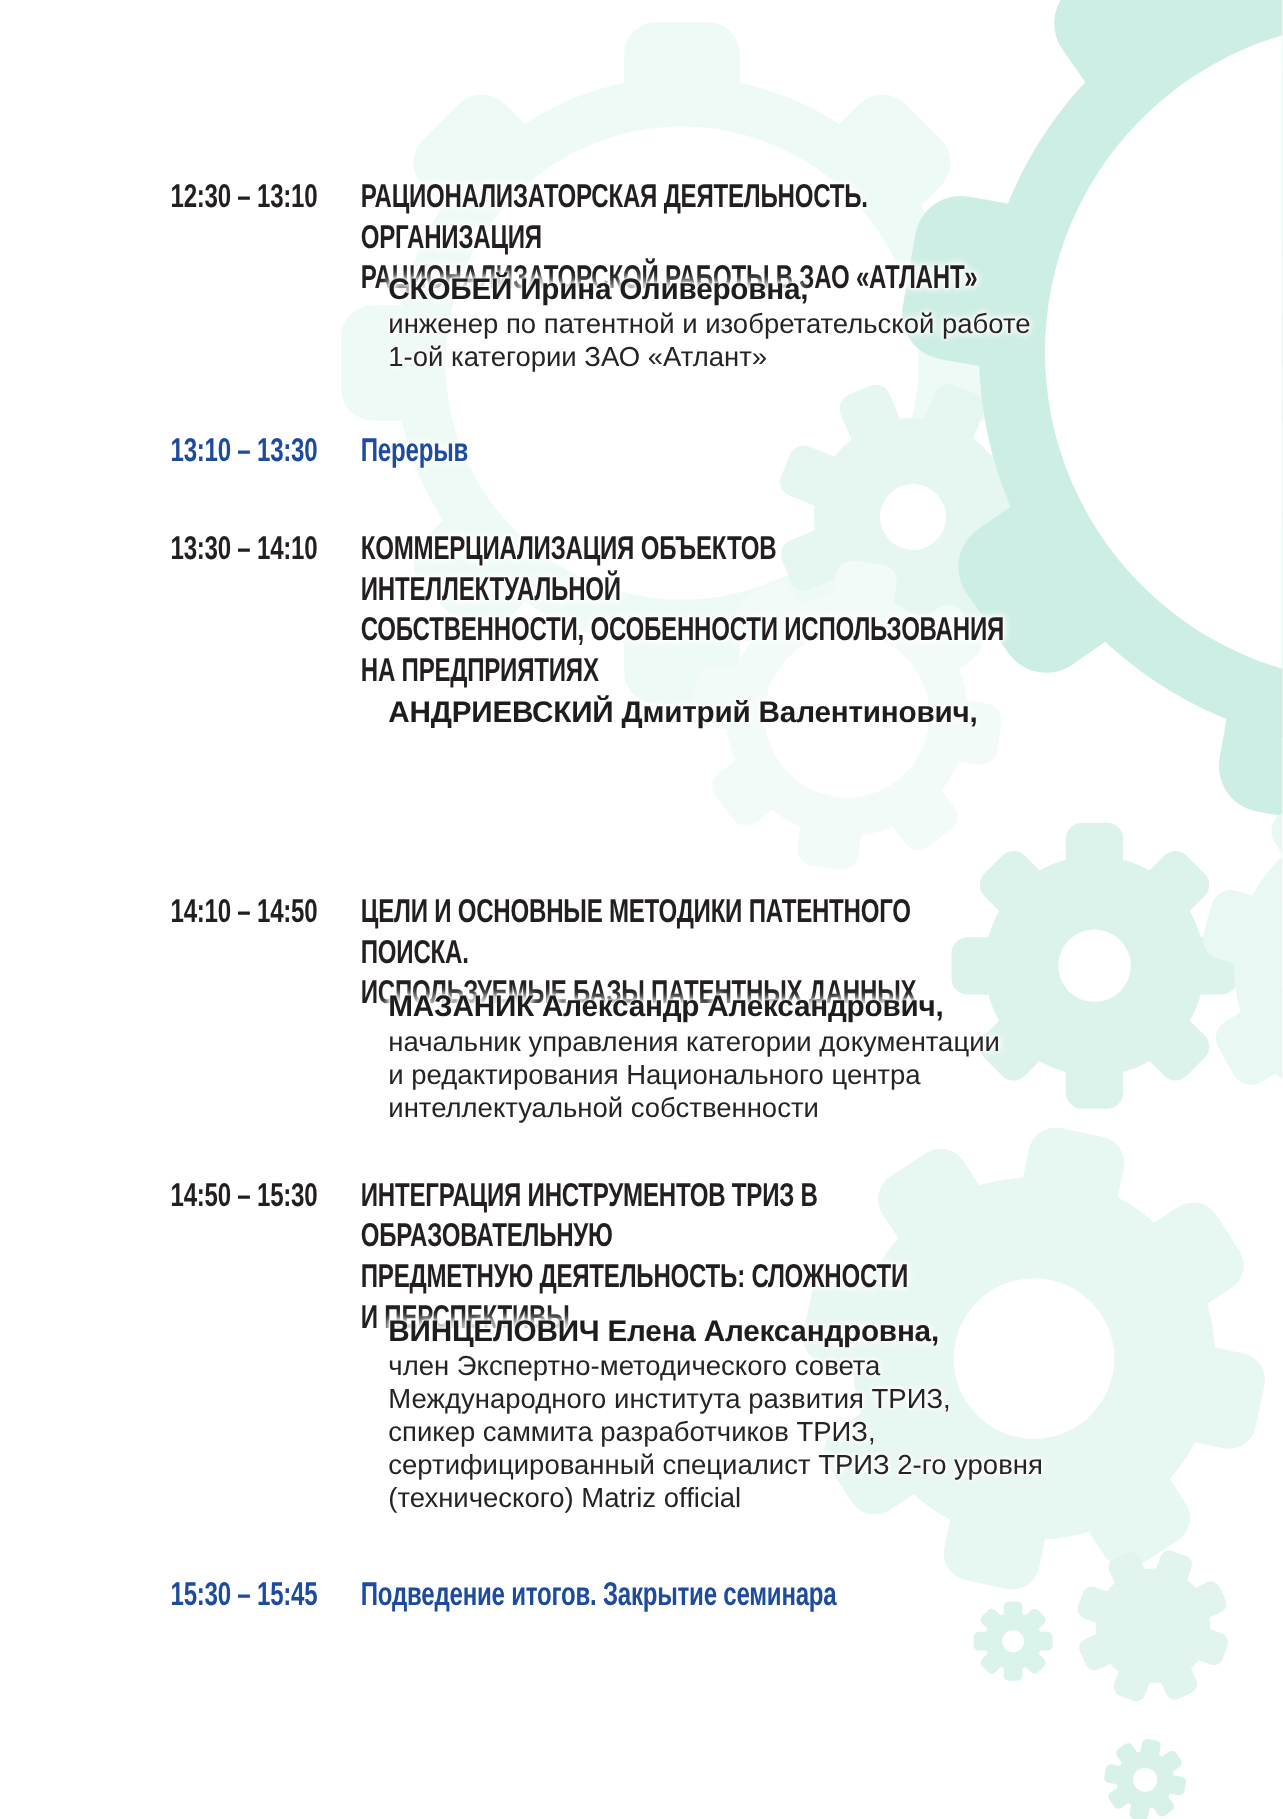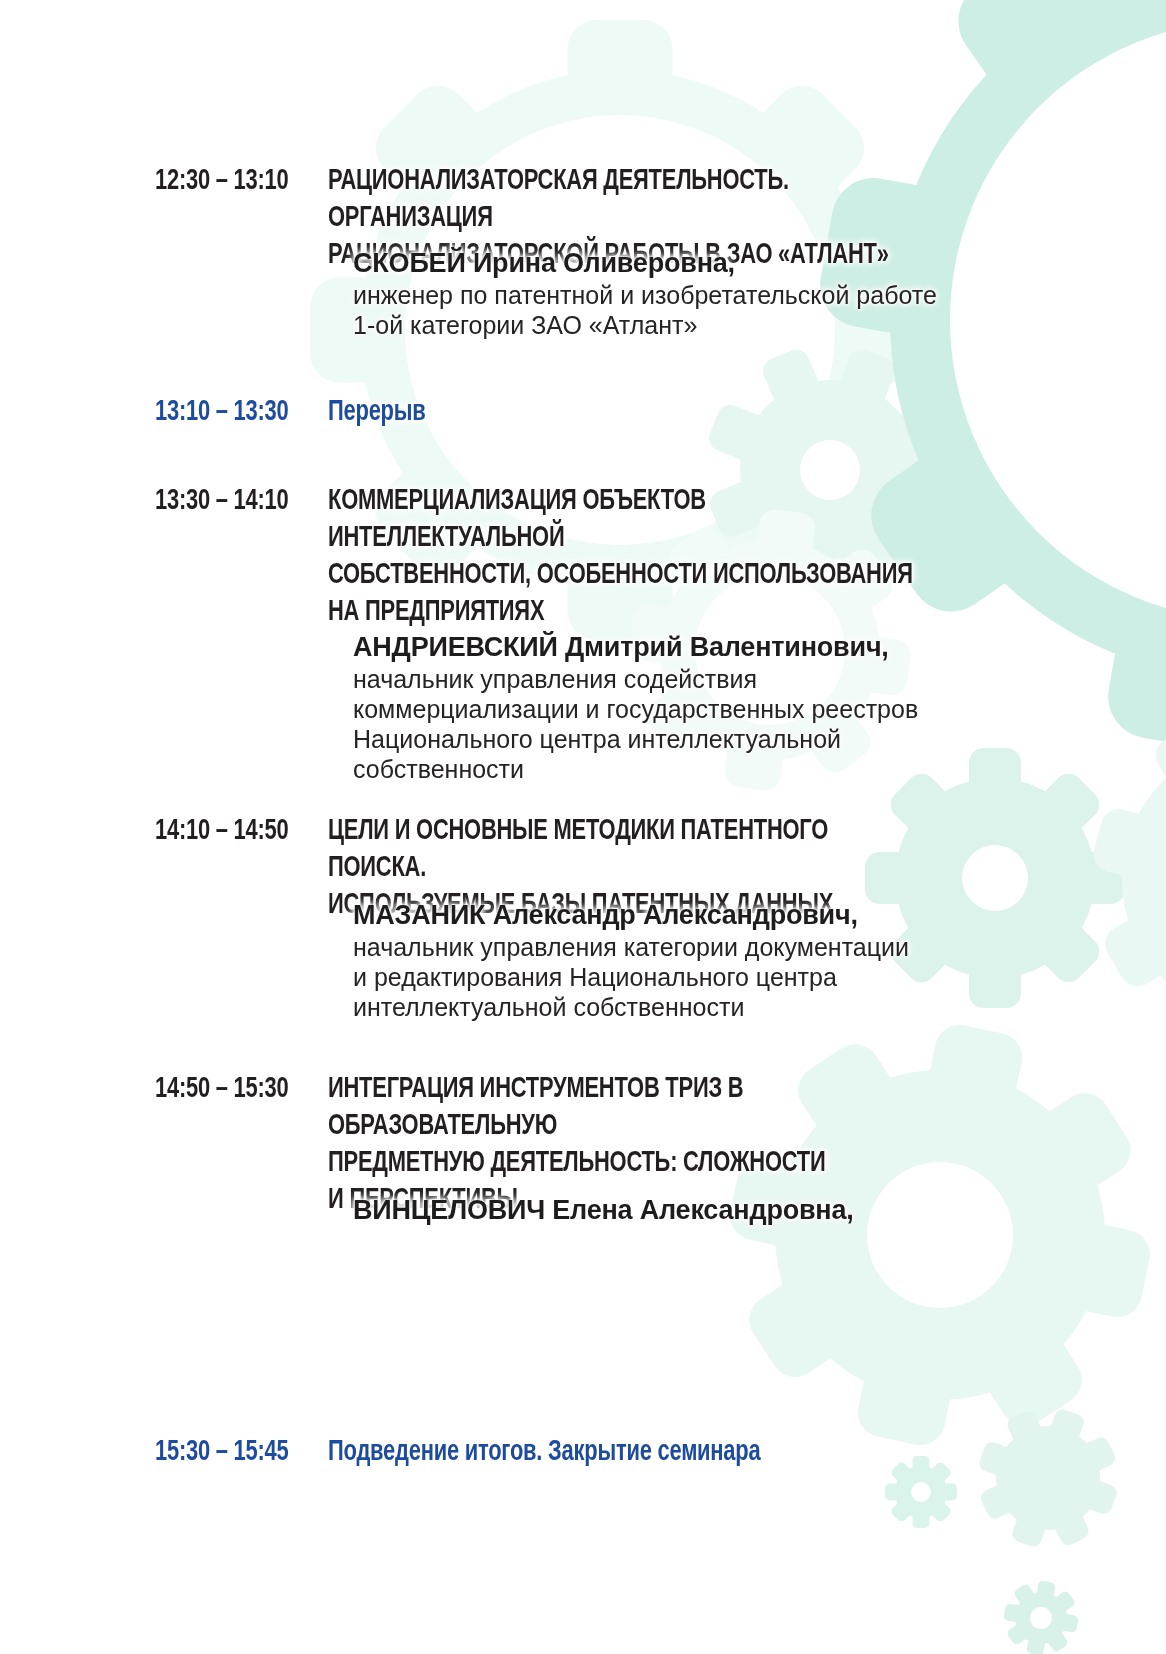--- a/index.html
+++ b/index.html
@@ -179,24 +179,20 @@
     </div>
 
     <div class="row" style="top:480px">
       <div class="time halo">13:30 – 14:10</div>
       <div class="title halo multiline">КОММЕРЦИАЛИЗАЦИЯ ОБЪЕКТОВ ИНТЕЛЛЕКТУАЛЬНОЙ
 СОБСТВЕННОСТИ, ОСОБЕННОСТИ ИСПОЛЬЗОВАНИЯ
 НА ПРЕДПРИЯТИЯХ</div>
     </div>
     <div class="speaker" style="top:631px">
       <div class="sname halo">АНДРИЕВСКИЙ Дмитрий Валентинович,</div>
-      <div class="srole halo multiline">начальник управления содействия
-коммерциализации и государственных реестров
-Национального центра интеллектуальной
-собственности</div>
     </div>
 
     <div class="row" style="top:810px">
       <div class="time halo">14:10 – 14:50</div>
       <div class="title halo multiline">ЦЕЛИ И ОСНОВНЫЕ МЕТОДИКИ ПАТЕНТНОГО ПОИСКА.
 ИСПОЛЬЗУЕМЫЕ БАЗЫ ПАТЕНТНЫХ ДАННЫХ</div>
     </div>
     <div class="speaker" style="top:899px">
       <div class="sname halo">МАЗАНИК Александр Александрович,</div>
       <div class="srole halo multiline">начальник управления категории документации
@@ -205,20 +201,25 @@
     </div>
 
     <div class="row" style="top:1068px">
       <div class="time halo">14:50 – 15:30</div>
       <div class="title halo multiline">ИНТЕГРАЦИЯ ИНСТРУМЕНТОВ ТРИЗ В ОБРАЗОВАТЕЛЬНУЮ
 ПРЕДМЕТНУЮ ДЕЯТЕЛЬНОСТЬ: СЛОЖНОСТИ
 И ПЕРСПЕКТИВЫ</div>
     </div>
     <div class="speaker" style="top:1194px">
       <div class="sname halo">ВИНЦЕЛОВИЧ Елена Александровна,</div>
+      <div class="srole halo multiline">член Экспертно-методического совета
+Международного института развития ТРИЗ,
+спикер саммита разработчиков ТРИЗ,
+сертифицированный специалист ТРИЗ 2-го уровня
+(технического) Matriz official</div>
     </div>
 
     <div class="row" style="top:1431px">
       <div class="time blue halo">15:30 – 15:45</div>
       <div class="title blue halo">Подведение итогов. Закрытие семинара</div>
     </div>
 
   </div>
 </div>
 

